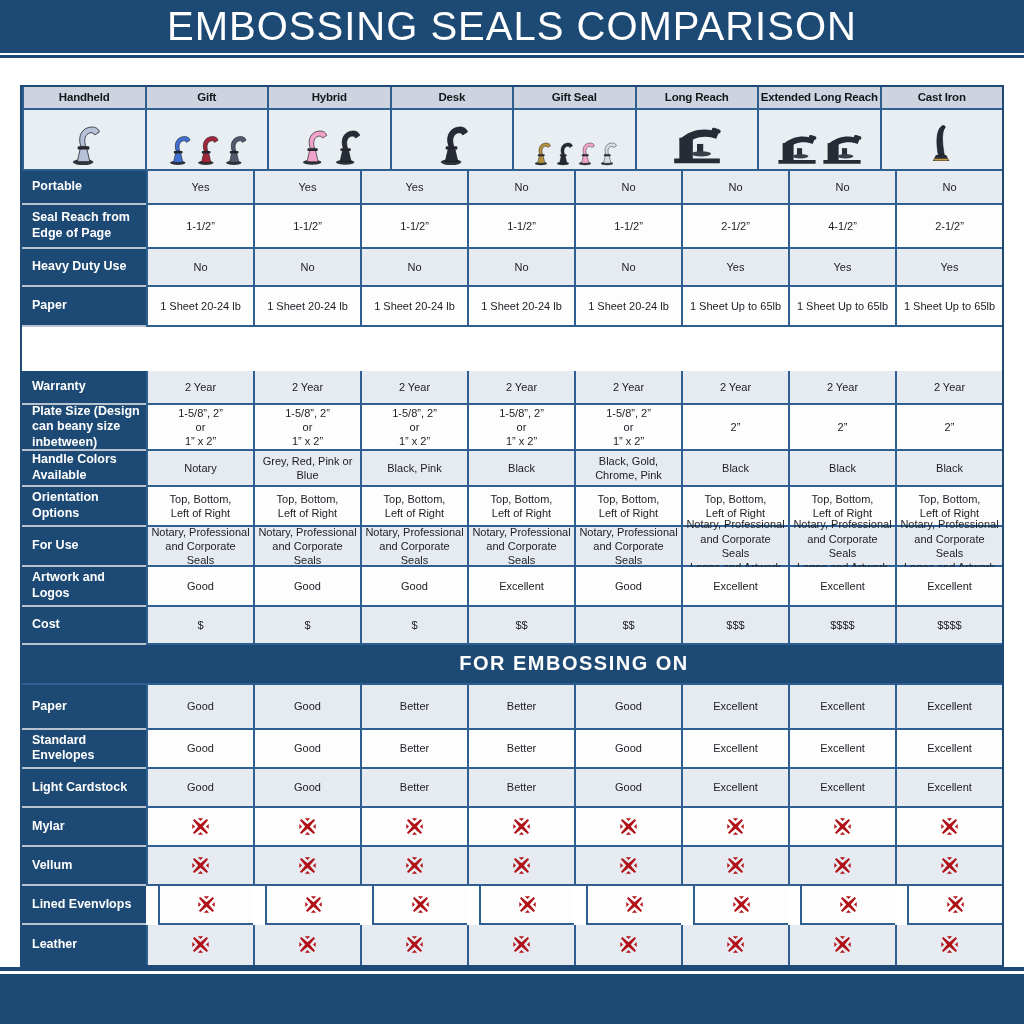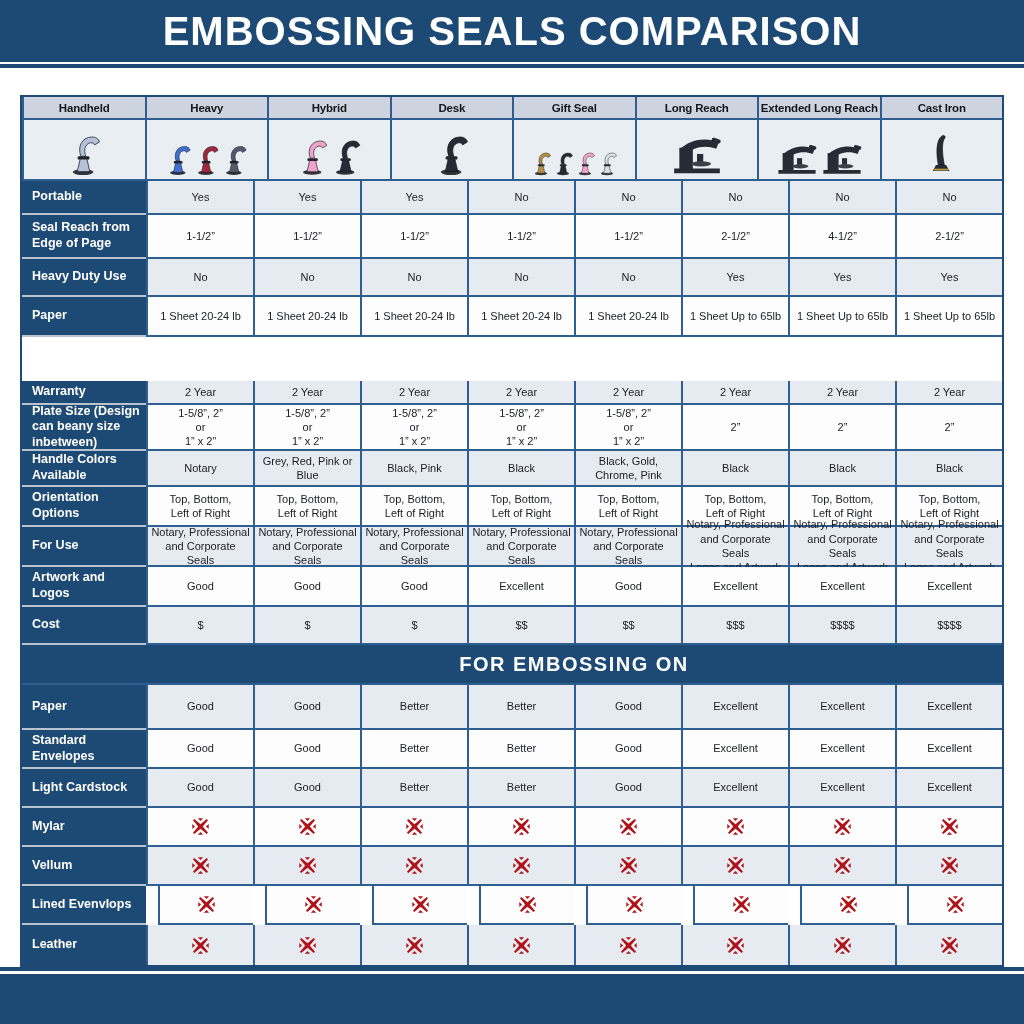--- a/index.html
+++ b/index.html
@@ -6,21 +6,21 @@
     --navy:#1d4a74; --line:#2e5f90; --line-dark:#1f4a75;
     --shade:#e6ebf1; --white-row:#fdfdfe; --colhead:#cdd4df; --imgrow:#e9eef3;
     --label-sep:#b9c3d0; --xred:#b01218; --ink:#1b1d22;
   }
   *{box-sizing:border-box; margin:0; padding:0;}
   html,body{width:1024px; height:1024px; overflow:hidden; background:#fff;
     font-family:"Liberation Sans", sans-serif;}
   .page{width:1024px; height:1024px; display:flex; flex-direction:column;}
 
   .banner{height:86px; background:var(--navy); display:flex; align-items:center; justify-content:center;}
-  .banner h1{color:#fff; font-size:40px; font-weight:700; letter-spacing:1px; white-space:nowrap;text-align:center;}
+  .banner h1{color:#fff; font-size:40px; font-weight:400; letter-spacing:1px; white-space:nowrap;text-align:center;}
   .rule-white{height:3px; background:#fff;}
   .rule-blue{height:5px; background:var(--navy);}
 
   .table-wrap{padding:27px 20px 0;}
   .ctable{width:100%; border:2.5px solid var(--line-dark); background:#fff;}
 
   .trow{display:flex; width:100%;}
   .labelcell{flex:0 0 124px; width:124px; background:var(--navy); color:#fff;
     font-weight:bold; font-size:12.5px; line-height:1.25;
     display:flex; align-items:center; padding:2px 6px 2px 10px;
@@ -69,21 +69,21 @@
             <div class="imgcell">
               <svg width="36" height="42" viewBox="0 0 40 46">
                 <ellipse cx="19" cy="42" rx="11.5" ry="3.2" fill="#1c2028" opacity="0.9"></ellipse>
                 <path d="M12.5 41.5 16 26.5h7l3.5 15Z" fill="#b6c1d8" stroke="#10131a" stroke-width="0.8"></path>
                 <rect x="13" y="24.5" width="13" height="3.6" rx="1.3" fill="#23262e"></rect>
                 <path d="M16.5 24.5C12.5 13 18 3.5 28.5 3c4.5-.2 8 2.2 8.6 5.6l-5.3 3.2c-.8-2.6-4.3-3.2-7-1.5-4.2 2.6-4.8 7.6-2.9 14.2Z" fill="#b6c1d8" stroke="#10131a" stroke-width="0.8"></path>
               </svg>
             </div>
           </div>
           <div class="colstack">
-            <div class="colhead">Heavy</div>
+            <div class="colhead">Gift</div>
             <div class="imgcell">
               <svg width="27" height="32" viewBox="0 0 40 46">
                 <ellipse cx="19" cy="42" rx="11.5" ry="3.2" fill="#1c2028" opacity="0.9"></ellipse>
                 <path d="M12.5 41.5 16 26.5h7l3.5 15Z" fill="#3f6fd0" stroke="#10131a" stroke-width="0.8"></path>
                 <rect x="13" y="24.5" width="13" height="3.6" rx="1.3" fill="#23262e"></rect>
                 <path d="M16.5 24.5C12.5 13 18 3.5 28.5 3c4.5-.2 8 2.2 8.6 5.6l-5.3 3.2c-.8-2.6-4.3-3.2-7-1.5-4.2 2.6-4.8 7.6-2.9 14.2Z" fill="#3f6fd0" stroke="#10131a" stroke-width="0.8"></path>
               </svg>
               <svg width="27" height="32" viewBox="0 0 40 46">
                 <ellipse cx="19" cy="42" rx="11.5" ry="3.2" fill="#1c2028" opacity="0.9"></ellipse>
                 <path d="M12.5 41.5 16 26.5h7l3.5 15Z" fill="#a3273a" stroke="#10131a" stroke-width="0.8"></path>
@@ -237,21 +237,21 @@
           <div class="labelcell">Paper</div>
           <div class="cell">1 Sheet 20-24 lb</div>
           <div class="cell">1 Sheet 20-24 lb</div>
           <div class="cell">1 Sheet 20-24 lb</div>
           <div class="cell">1 Sheet 20-24 lb</div>
           <div class="cell">1 Sheet 20-24 lb</div>
           <div class="cell">1 Sheet Up to 65lb</div>
           <div class="cell">1 Sheet Up to 65lb</div>
           <div class="cell">1 Sheet Up to 65lb</div>
         </div>
-        <div class="trow shade" style="height: 24px; margin-top: 44px;">
+        <div class="trow shade" style="height: 34px; margin-top: 44px;">
           <div class="labelcell">Warranty</div>
           <div class="cell">2 Year</div>
           <div class="cell">2 Year</div>
           <div class="cell">2 Year</div>
           <div class="cell">2 Year</div>
           <div class="cell">2 Year</div>
           <div class="cell">2 Year</div>
           <div class="cell">2 Year</div>
           <div class="cell">2 Year</div>
         </div>

